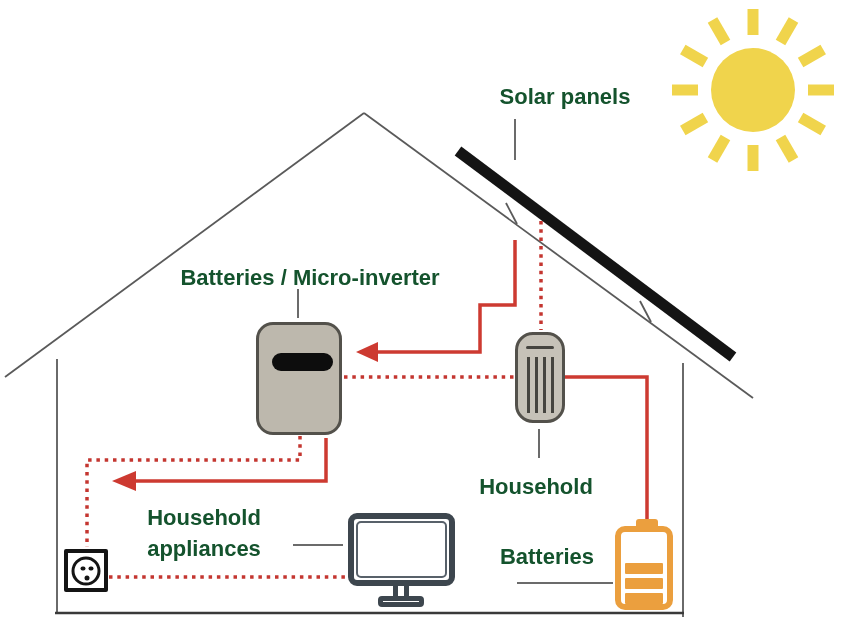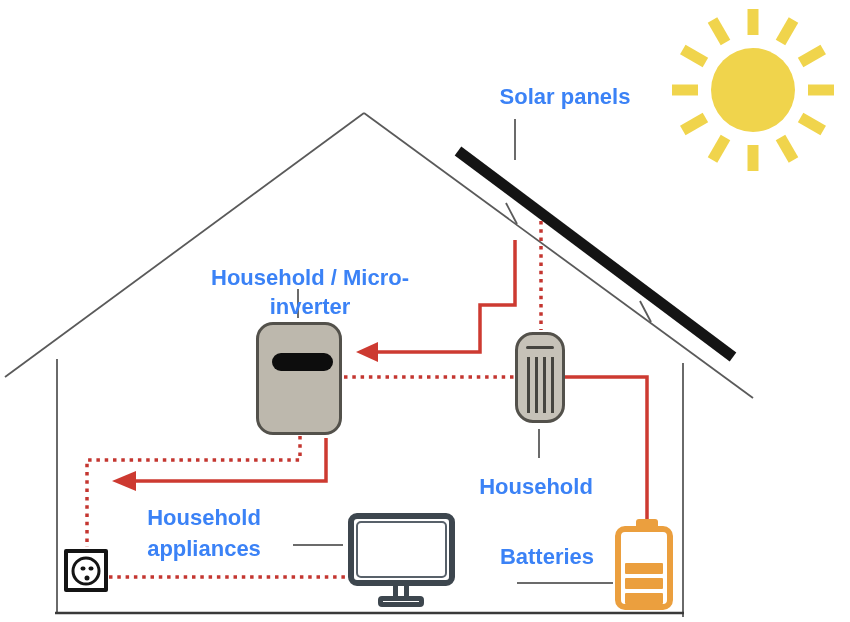--- a/index.html
+++ b/index.html
@@ -3,21 +3,21 @@
 <meta charset="utf-8">
 <style>
   html,body{margin:0;padding:0;background:#ffffff;}
   .stage{
     position:relative;width:850px;height:622px;background:#ffffff;overflow:hidden;
     font-family:"Liberation Sans", sans-serif;color:#1c1c1c;
   }
   .stage svg{position:absolute;left:0;top:0;}
   .label{
     position:absolute;font-size:22px;font-weight:600;line-height:29px;
-    text-align:center;color:#3b82f6;white-space:pre-line;
+    text-align:center;color:#14532d;white-space:pre-line;
   }
   
   .inverter{
     position:absolute;left:256px;top:322px;width:86px;height:113px;box-sizing:border-box;
     background:#bdb8ad;border:3px solid #53514b;border-radius:17px;
   }
   .inverter .slot{
     position:absolute;left:13px;top:28px;width:61px;height:18px;
     background:#0d0d0d;border-radius:9px;
   }
@@ -163,19 +163,19 @@
 
   <div class="outlet">
     <div class="ring">
       <div class="hole h1"></div>
       <div class="hole h2"></div>
       <div class="hole h3"></div>
     </div>
   </div>
 
   <div class="label" style="left:485px;top:82px;width:160px;">Solar panels</div>
-  <div class="label" style="left:175px;top:263px;width:270px;">Household / Micro-inverter</div>
+  <div class="label" style="left:175px;top:263px;width:270px;">Batteries / Micro-inverter</div>
   <div class="label" style="left:461px;top:472px;width:150px;">Household</div>
   <div class="label" style="left:472px;top:542px;width:150px;">Batteries</div>
   <div class="label" style="left:124px;top:502px;width:160px;line-height:31px;">Household
 appliances</div>
 
 </div>
 
 </body></html>

